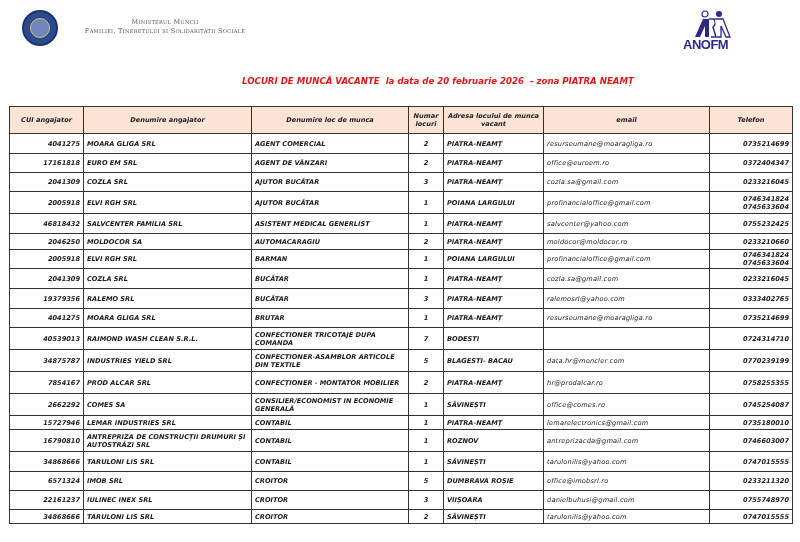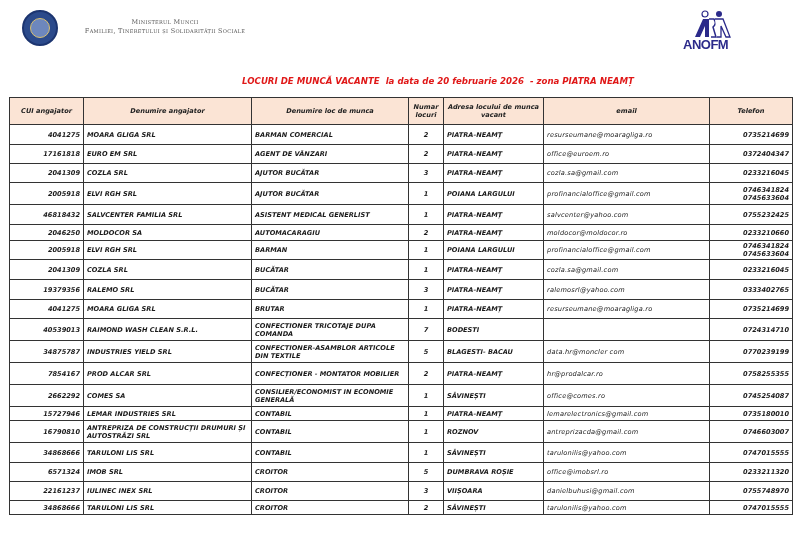--- a/index.html
+++ b/index.html
@@ -3,21 +3,21 @@
 <meta charset="utf-8">
 <style>
   html, body { margin: 0; padding: 0; background: #ffffff; }
   body { width: 800px; height: 542px; position: relative; overflow: hidden; font-family: "DejaVu Sans", sans-serif; }
   .gov-logo { position: absolute; left: 22px; top: 10px; width: 36px; height: 36px; border-radius: 50%; background: #2b4a8b; border: 2px solid #1c3570; box-sizing: border-box; display: flex; align-items: center; justify-content: center; }
   .gov-logo .inner { width: 18px; height: 18px; border-radius: 50%; background: #6d87bd; border: 1px solid #d8c070; }
   .ministry { position: absolute; left: 75px; top: 18px; width: 180px; text-align: center; font-family: "DejaVu Serif", serif; font-size: 6.5px; color: #555; letter-spacing: 0.3px; line-height: 9px; font-variant: small-caps; }
   .anofm { position: absolute; left: 683px; top: 10px; width: 60px; height: 45px; }
   .anofm-text { position: absolute; left: 0; top: 27px; width: 60px; text-align: left; font-family: "Liberation Sans", sans-serif; font-weight: bold; font-size: 13px; color: #2b2a8a; letter-spacing: -0.5px; }
   .title { position: absolute; left: 0; top: 76px; width: 800px; text-align: center; font-family: "DejaVu Sans", sans-serif; font-weight: bold; font-style: italic; font-size: 8.6px; color: #e01818; white-space: pre; padding-left: 38px; }
-  table { position: absolute; left: 9px; top: 97px; border-collapse: collapse; table-layout: fixed; width: 783px; border-radius: 14px; }
+  table { position: absolute; left: 9px; top: 106px; border-collapse: collapse; table-layout: fixed; width: 783px; border-radius: 14px; }
   td, th { border: 1px solid #333; font-style: italic; font-weight: bold; font-size: 6.6px; color: #1a1a1a; padding: 0 3px; overflow: hidden; white-space: nowrap; line-height: 8px; }
   th { background: #fbe4d5; height: 26px; font-weight: bold; color: #222; }
   th.l { text-align: center; }
   th.c { text-align: center; white-space: normal; }
   td.cui { text-align: right; }
   td.num { text-align: center; }
   td.tel { text-align: right; }
   td.email { font-weight: normal; letter-spacing: 0.2px; }
   td.wrap { white-space: normal; }
   tr.h19 td { height: 19px; }
@@ -68,21 +68,21 @@
       <th class="c">Numar locuri</th>
       <th class="c">Adresa locului de munca vacant</th>
       <th class="l">email</th>
       <th class="c">Telefon</th>
     </tr>
   </thead>
   <tbody>
     <tr class="h19">
       <td class="cui">4041275</td>
       <td>MOARA GLIGA SRL</td>
-      <td>BARMAN COMERCIAL</td>
+      <td>AGENT COMERCIAL</td>
       <td class="num">2</td>
       <td>PIATRA-NEAMȚ</td>
       <td class="email">resurseumane@moaragliga.ro</td>
       <td class="tel">0735214699</td>
     </tr>
     <tr class="h18">
       <td class="cui">17161818</td>
       <td>EURO EM SRL</td>
       <td>AGENT DE VÂNZARI</td>
       <td class="num">2</td>

